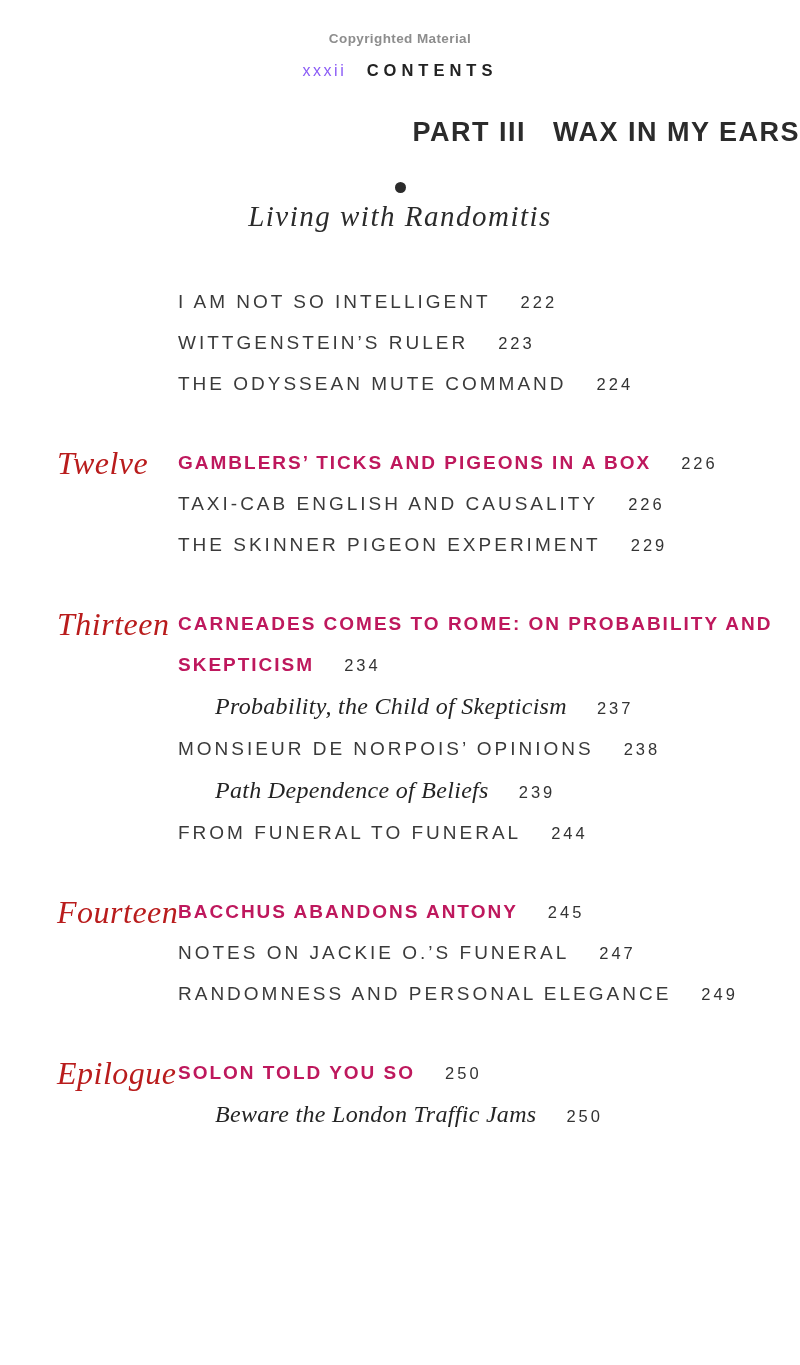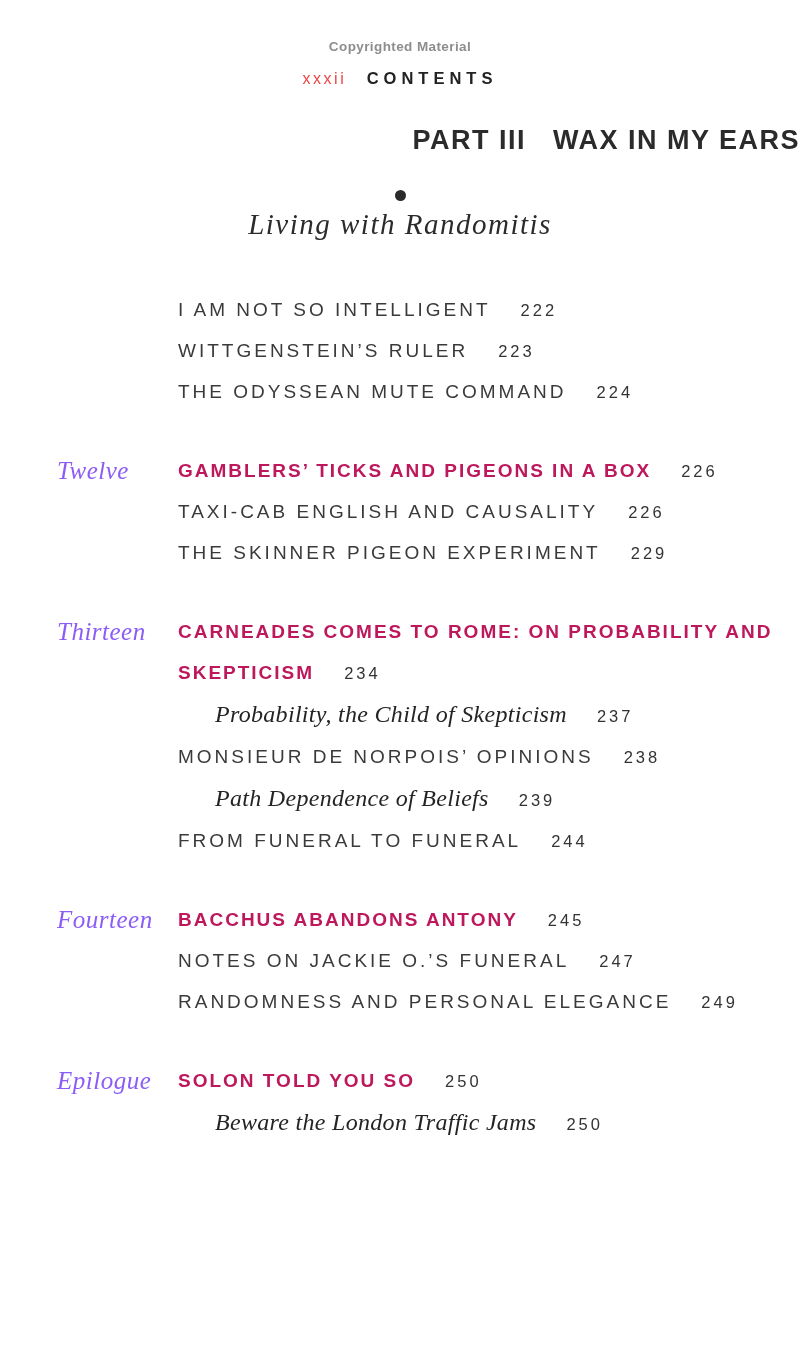--- a/index.html
+++ b/index.html
@@ -4,21 +4,21 @@
 <style>
   html, body {
     margin: 0;
     padding: 0;
     background: #ffffff;
   }
   .page {
     position: relative;
     width: 800px;
     height: 1174px;
-    margin: 12px auto;
+    margin: 4px auto;
     background: #ffffff;
     overflow: hidden;
     font-family: "Liberation Sans", sans-serif;
     color: #2e2e2e;
   }
   .copyright {
     text-align: center;
     font-size: 13.5px;
     font-weight: 700;
     letter-spacing: 0.4px;
@@ -31,21 +31,21 @@
     top: 1322px;
   }
   .folio-line {
     margin-top: 15px;
     text-align: center;
     white-space: nowrap;
   }
   .folio {
     font-size: 16px;
     letter-spacing: 2.5px;
-    color: #ef4444;
+    color: #8b5cf6;
   }
   .running-head {
     font-size: 16.5px;
     font-weight: 700;
     letter-spacing: 5px;
     color: #222222;
     margin-left: 16px;
   }
   .part-title {
     margin-top: 37px;
@@ -79,23 +79,23 @@
     padding-left: 178px;
   }
   .toc-section + .toc-section { margin-top: 38px; }
   .chapter-label {
     position: absolute;
     left: 57px;
     top: 0;
     line-height: 40px;
     font-family: "Liberation Serif", serif;
     font-style: italic;
-    font-size: 25px;
+    font-size: 32px;
     letter-spacing: 0.5px;
-    color: #8b5cf6;
+    color: #b91c1c;
     text-align: center;
   }
   .toc-row {
     line-height: 40px;
     color: #3a3a3a;
   }
   .toc-row .entry-text {
     font-size: 19px;
     letter-spacing: 3px;
     font-weight: 400;

